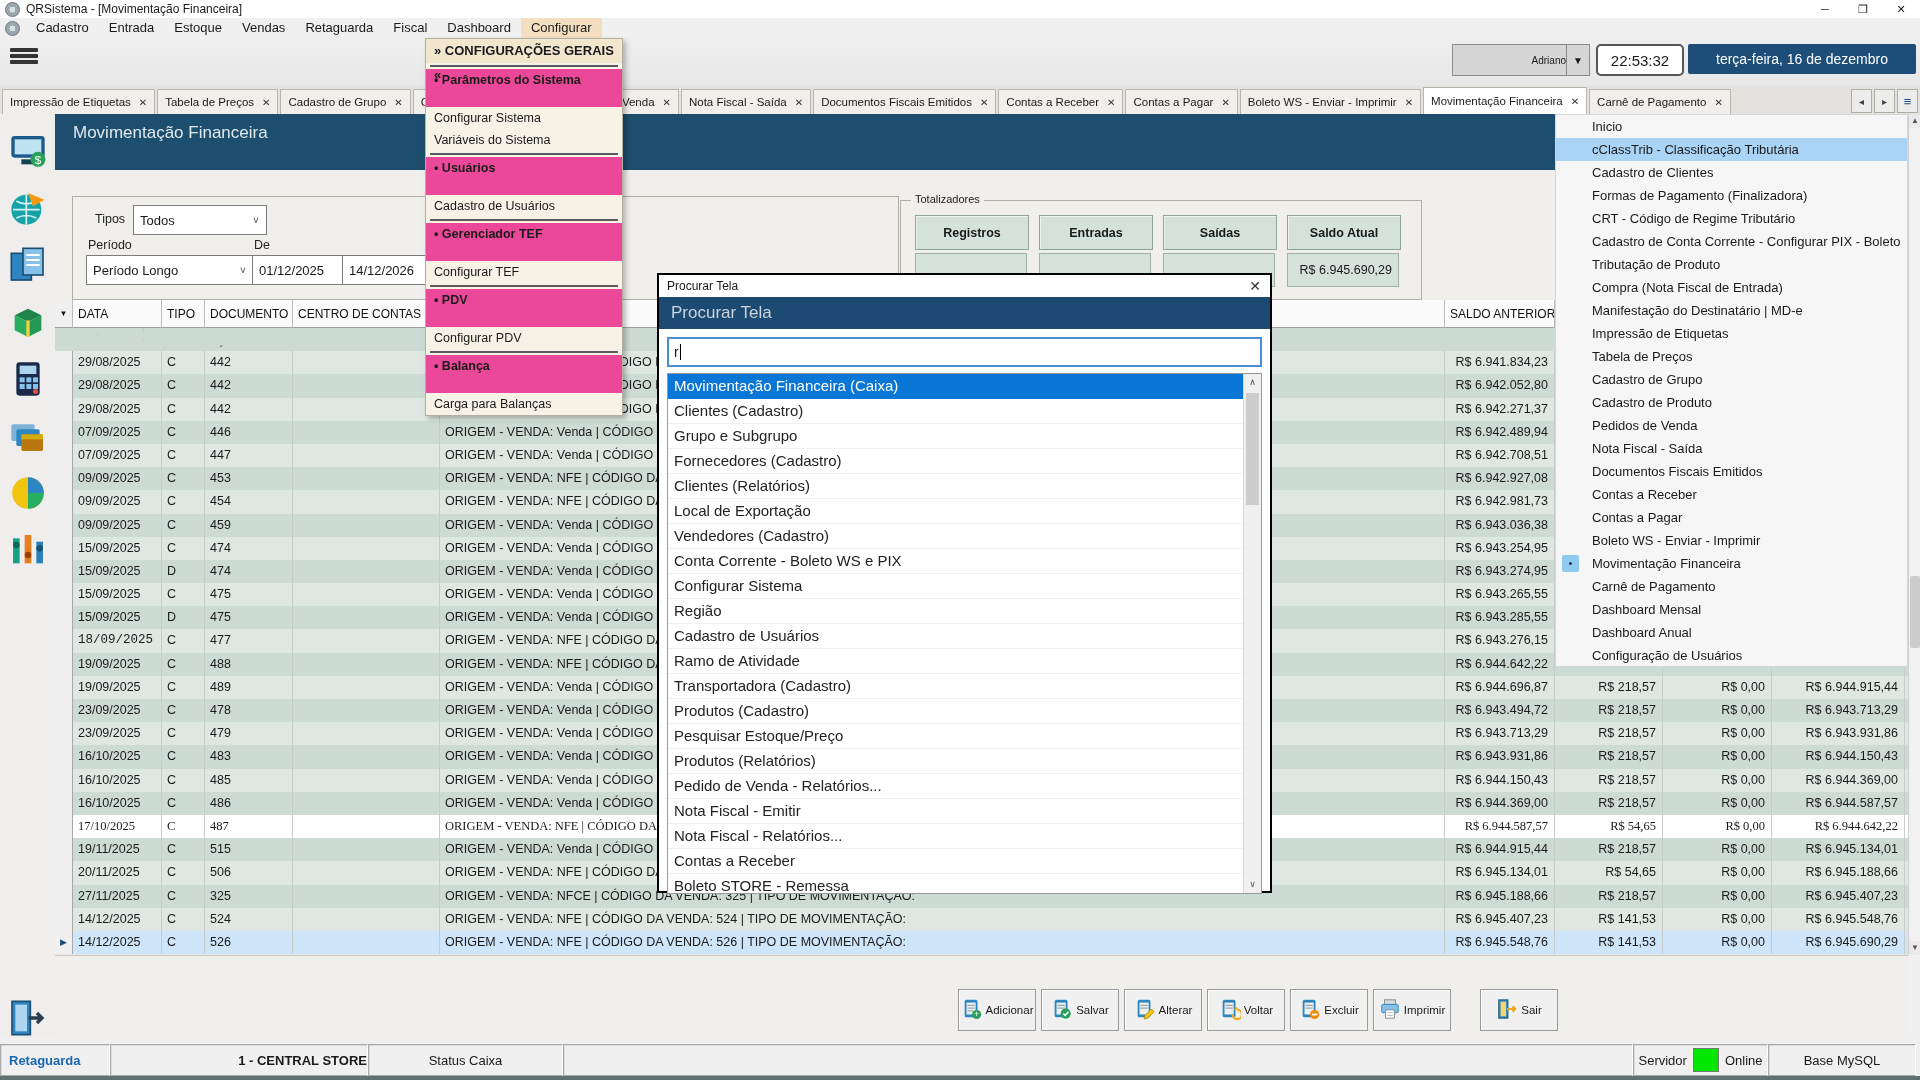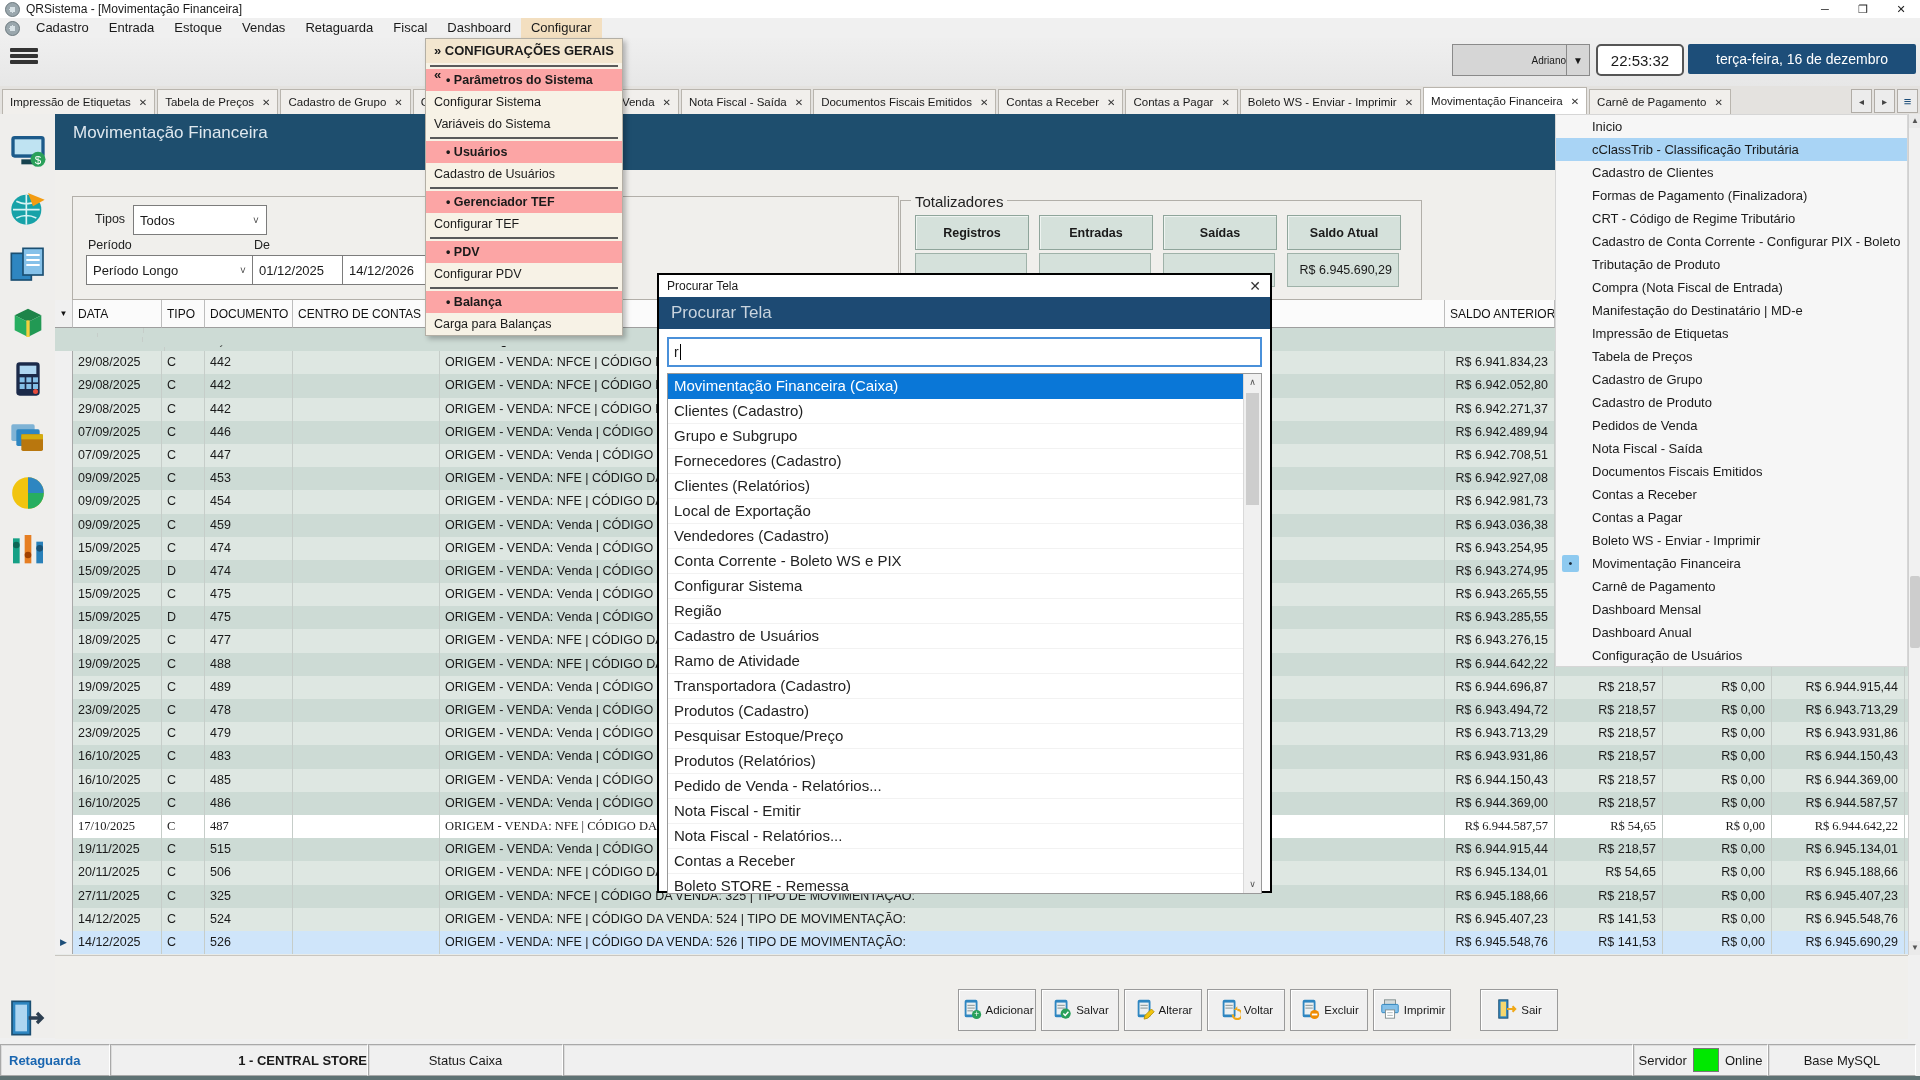--- a/index.html
+++ b/index.html
@@ -38,21 +38,21 @@
   
   .rail{left:0;top:114px;width:55px;height:924px;background:#efeeec}
   .rail .ric{width:40px;height:40px;margin:17px auto 0}
   .rail .door{position:absolute;left:7px;top:884px;width:40px;height:40px}
   
   .pagehdr{left:55px;top:114px;width:1853px;height:56px;background:#1e4e6e;color:#dfe8ef;font-size:17px}
   .pagehdr span{position:absolute;left:18px;top:9px}
   
   .filterband{left:55px;top:170px;width:1853px;height:130px;background:#f0efec}
   .gbox{position:absolute;border:1px solid #b2afa9}
-  .glabel{position:absolute;top:-8px;left:10px;background:#f0efec;padding:0 4px;font-size:15px;color:#222}
+  .glabel{position:absolute;top:-8px;left:10px;background:#f0efec;padding:0 4px;font-size:11px;color:#222}
   .flabel{position:absolute;font-size:12.5px;color:#222}
   .fselect{position:absolute;background:#fff;border:1px solid #7c7c7c;display:flex;align-items:center;font-size:13px;padding-left:6px}
   .fselect .arr{margin-left:auto;width:20px;text-align:center;font-size:10px;color:#444}
   .finput{position:absolute;background:#fff;border:1px solid #7c7c7c;display:flex;align-items:center;font-size:13px;padding-left:6px}
   .totbtn{position:absolute;width:112px;height:33px;background:#d5e1db;border:1px solid #8fa59b;box-shadow:inset 1px 1px 0 #eef4f1;
           display:flex;align-items:center;justify-content:center;font-weight:bold;font-size:12.5px}
   .totval{position:absolute;width:112px;height:34px;background:#d5e1db;border:1px solid #9fb2a9;display:flex;align-items:center;
           justify-content:flex-end;padding-right:6px;box-sizing:border-box;font-size:12.5px}
   
   .tablewrap{left:55px;top:300px;width:1853px;height:655px;background:#e8ebe9;overflow:hidden}
@@ -69,21 +69,21 @@
   
   .sidebar{left:1555px;top:114px;width:353px;height:553px;background:#f6f6f6;border:1px solid #d6d6d6;box-sizing:border-box;overflow:hidden}
   .side-item{height:23px;line-height:23px;padding-left:36px;font-size:13px;white-space:nowrap;position:relative}
   .side-item.sel{background:#a9d4f5}
   .side-mark{position:absolute;left:6px;top:3px;width:17px;height:17px;background:#8ecaf0;border-radius:2px;
              display:flex;align-items:center;justify-content:center;font-size:11px;color:#1a2a3a}
   
   .cfgmenu{left:425px;top:38px;width:196px;background:#f7f2e6;border:1px solid #b3afa5;box-shadow:3px 3px 5px rgba(0,0,0,.25);z-index:40}
   .cfg-title{height:24px;line-height:24px;font-weight:bold;font-size:13px;padding-left:8px;background:#f3e6cf}
   .cfg-sep{height:0;border-top:2px solid #5a5a5a;margin:2px 4px}
-  .cfg-hdr{height:22px;line-height:22px;font-weight:bold;font-size:12.5px;padding-left:20px;background:#fca5a5}
+  .cfg-hdr{height:38px;line-height:22px;font-weight:bold;font-size:12.5px;padding-left:8px;background:#ec4899}
   .cfg-it{height:22px;line-height:22px;font-size:12.5px;padding-left:8px}
   
   .dialog{left:657px;top:273px;width:615px;height:620px;background:#fff;border:2px solid #000;box-sizing:border-box;z-index:50}
   .dlg-titlebar{height:22px;display:flex;align-items:center;font-size:12px;padding-left:8px;background:#fff}
   .dlg-close{margin-left:auto;width:30px;text-align:center;font-size:14px;color:#333}
   .dlg-band{height:32px;background:#1d4a73;color:#c9d4de;display:flex;align-items:center;padding-left:12px;font-size:17px}
   .dlg-input{margin:8px 8px 6px;height:26px;border:2px solid #4a90d9;display:flex;align-items:center;padding-left:5px;font-size:14px}
   .caret{display:inline-block;width:1px;height:16px;background:#000;margin-left:1px}
   .dlg-list{margin:0 8px;height:519px;border:1px solid #999;position:relative;overflow:hidden;background:#fff}
   .dlg-item{height:24px;line-height:24px;padding-left:6px;font-size:15px;color:#222;white-space:nowrap;border-bottom:1px solid #f2f2f2}
@@ -477,21 +477,21 @@
         <div class="tcell" style="width: 88px;">475</div>
         <div class="tcell" style="width: 147px;"></div>
         <div class="tcell" style="width: 1005px;">ORIGEM - VENDA: Venda | CÓDIGO DA VENDA: 475 | TIPO DE MOVIMENTAÇÃO:</div>
         <div class="tcell money" style="width: 110px;">R$ 6.943.285,55</div>
         <div class="tcell money" style="width: 108px;"></div>
         <div class="tcell money" style="width: 109px;"></div>
         <div class="tcell money" style="width: 133px;"></div>
       </div>
       <div class="trow" style="background: rgb(222, 231, 226);">
         <div class="tcell gut" style="width: 18px;"></div>
-        <div class="tcell" style="width: 89px;">18/09/2025</div>
+        <div class="tcell" style="width: 89px; font-family: Liberation Mono, monospace;">18/09/2025</div>
         <div class="tcell" style="width: 43px;">C</div>
         <div class="tcell" style="width: 88px;">477</div>
         <div class="tcell" style="width: 147px;"></div>
         <div class="tcell" style="width: 1005px;">ORIGEM - VENDA: NFE | CÓDIGO DA VENDA: 477 | TIPO DE MOVIMENTAÇÃO:</div>
         <div class="tcell money" style="width: 110px;">R$ 6.943.276,15</div>
         <div class="tcell money" style="width: 108px;"></div>
         <div class="tcell money" style="width: 109px;"></div>
         <div class="tcell money" style="width: 133px;"></div>
       </div>
       <div class="trow" style="background: rgb(205, 219, 213);">

